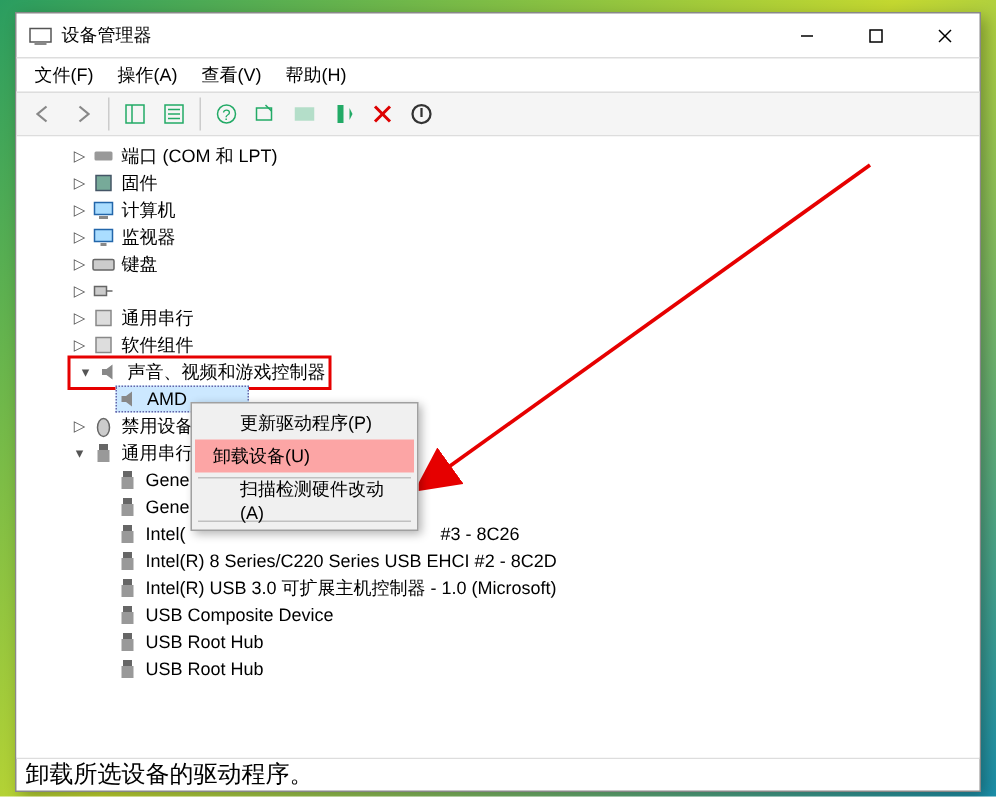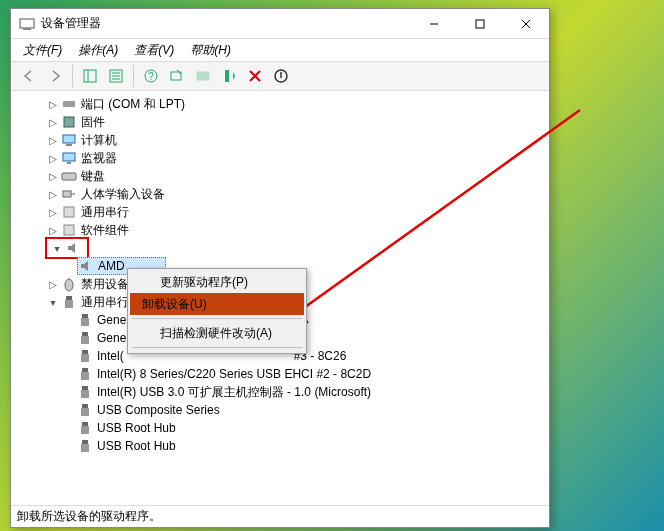--- a/index.html
+++ b/index.html
@@ -1,39 +1,39 @@
 <!DOCTYPE html>
 <html><head>
 <meta charset="utf-8">
 <style>
   * { box-sizing: border-box; }
   body { margin: 0; font-family: "Microsoft YaHei", "Segoe UI", sans-serif; font-size: 12px; background: linear-gradient(135deg, #2a9d60 0%, #c4d830 50%, #1a8faa 100%); width: 664px; height: 531px; overflow: hidden; position: relative; }
-  .window { position: absolute; left: 10px; top: 8px; width: 540px; height: 520px; background: #fff; border: 1px solid #888; box-shadow: 3px 3px 10px rgba(0,0,0,0.3); display: flex; flex-direction: column; }
+  .window { position: absolute; left: 10px; top: 8px; width: 644px; height: 520px; background: #fff; border: 1px solid #888; box-shadow: 3px 3px 10px rgba(0,0,0,0.3); display: flex; flex-direction: column; }
   .titlebar { height: 30px; display: flex; align-items: center; padding: 0 0 0 8px; border-bottom: 1px solid #ddd; }
   .titlebar-icon { width: 16px; height: 16px; margin-right: 6px; }
   .titlebar-text { flex: 1; font-size: 12px; }
   .winbtn { width: 46px; height: 30px; display: flex; align-items: center; justify-content: center; }
-  .menubar { height: 22px; display: flex; align-items: center; padding: 0 6px; gap: 4px; font-style: italic; }
+  .menubar { height: 22px; display: flex; align-items: center; padding: 0 6px; gap: 4px; }
   .menu-item { padding: 2px 6px; }
   .toolbar { height: 30px; display: flex; align-items: center; padding: 0 6px; border-top: 1px solid #ddd; border-bottom: 1px solid #ddd; gap: 2px; background: #f5f5f5; }
   .tool-btn { width: 24px; height: 24px; display: flex; align-items: center; justify-content: center; border: 1px solid transparent; }
   .tool-sep { width: 1px; height: 22px; background: #ccc; margin: 0 3px; }
   .tree-area { flex: 1; overflow: auto; padding: 4px 2px; position: relative; background: #fff; }
   .tree-row { display: flex; align-items: center; height: 18px; padding-left: 0; white-space: nowrap; }
   .exp { width: 16px; height: 16px; display: flex; align-items: center; justify-content: center; color: #555; font-size: 10px; }
   .node-icon { width: 16px; height: 16px; margin-right: 4px; }
   .ind1 { padding-left: 32px; }
   .ind2 { padding-left: 48px; }
   .highlight-cat { border: 2px solid #e60000; padding: 1px 2px; display: inline-flex; align-items: center; }
   .selected-item { background: #cce8ff; display: inline-flex; align-items: center; padding-right: 40px; border: 1px dotted #66a; }
-  .context-menu { position: absolute; left: 127px; top: 268px; width: 180px; background: #f0f0f0; border: 1px solid #a0a0a0; box-shadow: 2px 2px 6px rgba(0,0,0,0.3); padding: 2px; z-index: 10; }
+  .context-menu { position: absolute; left: 127px; top: 268px; width: 152px; background: #f0f0f0; border: 1px solid #a0a0a0; box-shadow: 2px 2px 6px rgba(0,0,0,0.3); padding: 2px; z-index: 10; }
   .cm-item { height: 22px; display: flex; align-items: center; padding: 0 20px 0 30px; font-size: 12px; }
-  .cm-item.hl { background: #c2410c; padding-left: 12px; }
+  .cm-item.hl { background: #fca5a5; padding-left: 12px; }
   .cm-sep { height: 1px; background: #c0c0c0; margin: 3px 2px; }
-  .statusbar { height: 22px; border-top: 1px solid #ddd; display: flex; align-items: center; padding: 0 6px; font-size: 12px; }
+  .statusbar { height: 22px; border-top: 1px solid #ddd; display: flex; align-items: center; padding: 0 6px; font-size: 16px; }
   .arrow-svg { position: absolute; left: 0; top: 0; pointer-events: none; z-index: 5; }
 </style>
 </head>
 <body>
 
 <div class="window">
 
   <div class="titlebar">
     <span class="titlebar-icon">
       <svg viewBox="0 0 16 16">
@@ -168,21 +168,20 @@
             <rect x="1" y="5" width="14" height="7" fill="#ccc" stroke="#666" rx="1"></rect>
           </svg></span>
         <span>键盘</span>
       </div>
     <div class="tree-row ind1">
         <span class="exp">▷</span>
         <span class="node-icon"><svg viewBox="0 0 16 16">
             <rect x="2" y="5" width="8" height="6" fill="#ccc" stroke="#666"></rect>
             <path d="M10 8 L14 8" stroke="#666"></path>
           </svg></span>
-        <span>人体学输入设备</span>
       </div>
     <div class="tree-row ind1">
         <span class="exp">▷</span>
         <span class="node-icon"><svg viewBox="0 0 16 16">
             <rect x="3" y="3" width="10" height="10" fill="#ddd" stroke="#888"></rect>
           </svg></span>
         <span>通用串行</span>
       </div>
     <div class="tree-row ind1">
         <span class="exp">▷</span>
@@ -191,20 +190,21 @@
           </svg></span>
         <span>软件组件</span>
       </div>
 
     <div class="tree-row ind1">
       <span class="highlight-cat">
         <span class="exp">▾</span>
         <span class="node-icon"><svg viewBox="0 0 16 16">
               <path d="M3 6 L6 6 L10 3 L10 13 L6 10 L3 10 Z" fill="#888"></path>
             </svg></span>
+        <span>声音、视频和游戏控制器</span>
       </span>
     </div>
     <div class="tree-row ind2">
       <span class="exp"></span>
       <span class="selected-item">
         <span class="node-icon"><svg viewBox="0 0 16 16">
               <path d="M3 6 L6 6 L10 3 L10 13 L6 10 L3 10 Z" fill="#888"></path>
             </svg></span>
         <span>AMD</span>
       </span>
@@ -266,21 +266,21 @@
             <rect x="4" y="6" width="8" height="8" fill="#999"></rect>
           </svg></span>
         <span>Intel(R) USB 3.0 可扩展主机控制器 - 1.0 (Microsoft)</span>
       </div>
     <div class="tree-row ind2">
         <span class="exp"></span>
         <span class="node-icon"><svg viewBox="0 0 16 16">
             <rect x="5" y="2" width="6" height="4" fill="#666"></rect>
             <rect x="4" y="6" width="8" height="8" fill="#999"></rect>
           </svg></span>
-        <span>USB Composite Series</span>
+        <span>USB Composite Device</span>
       </div>
     <div class="tree-row ind2">
         <span class="exp"></span>
         <span class="node-icon"><svg viewBox="0 0 16 16">
             <rect x="5" y="2" width="6" height="4" fill="#666"></rect>
             <rect x="4" y="6" width="8" height="8" fill="#999"></rect>
           </svg></span>
         <span>USB Root Hub</span>
       </div>
     <div class="tree-row ind2">

